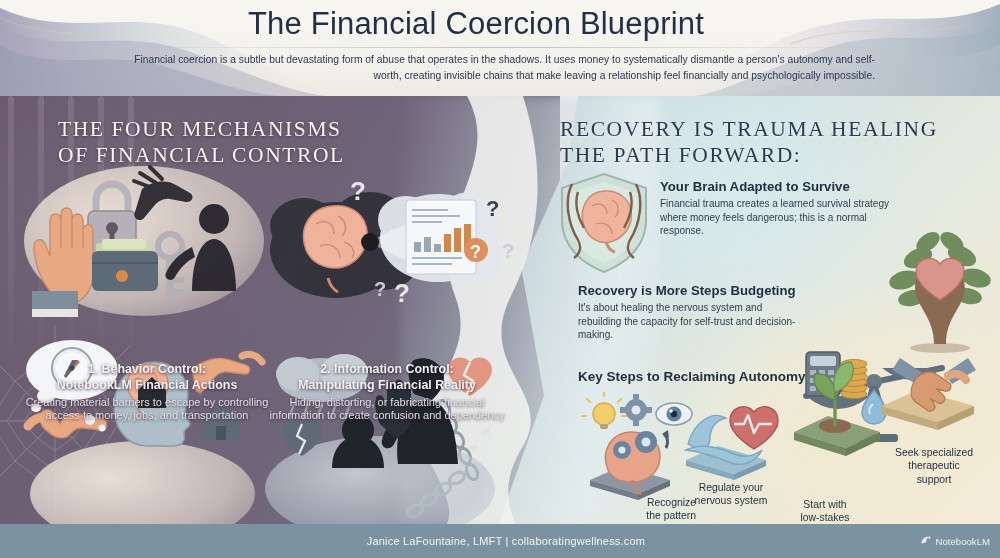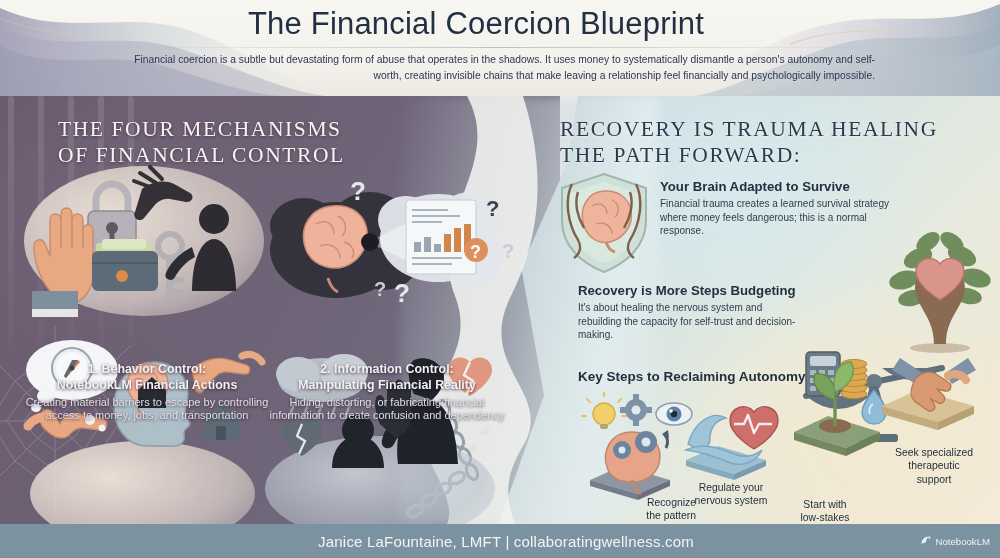--- a/index.html
+++ b/index.html
@@ -121,21 +121,21 @@
   .step.s2 { left: 676px; top: 385px; width: 110px; }
   .step.s3 { left: 775px; top: 362px; width: 100px; margin-top: 40px; }
   .step.s4 { left: 880px; top: 350px; width: 108px; }
 
   
   .footer {
     position: absolute; left: 0; top: 524px; width: 1000px; height: 34px;
     background: #7b93a0;
     display: flex; align-items: center; justify-content: center;
   }
-  .footer-text { font-size: 15px; color: #f2f4f5; letter-spacing: .2px; margin-left: 12px; }
+  .footer-text { font-size: 11px; color: #f2f4f5; letter-spacing: .2px; margin-left: 12px; }
   .nb-badge {
     position: absolute; right: 10px; top: 50%; transform: translateY(-50%);
     display: flex; align-items: center; gap: 4px;
     font-size: 9.6px; color: #eef1f3;
   }
 
   .ill { position: absolute; }
 </style>
 </head>
 <body>

